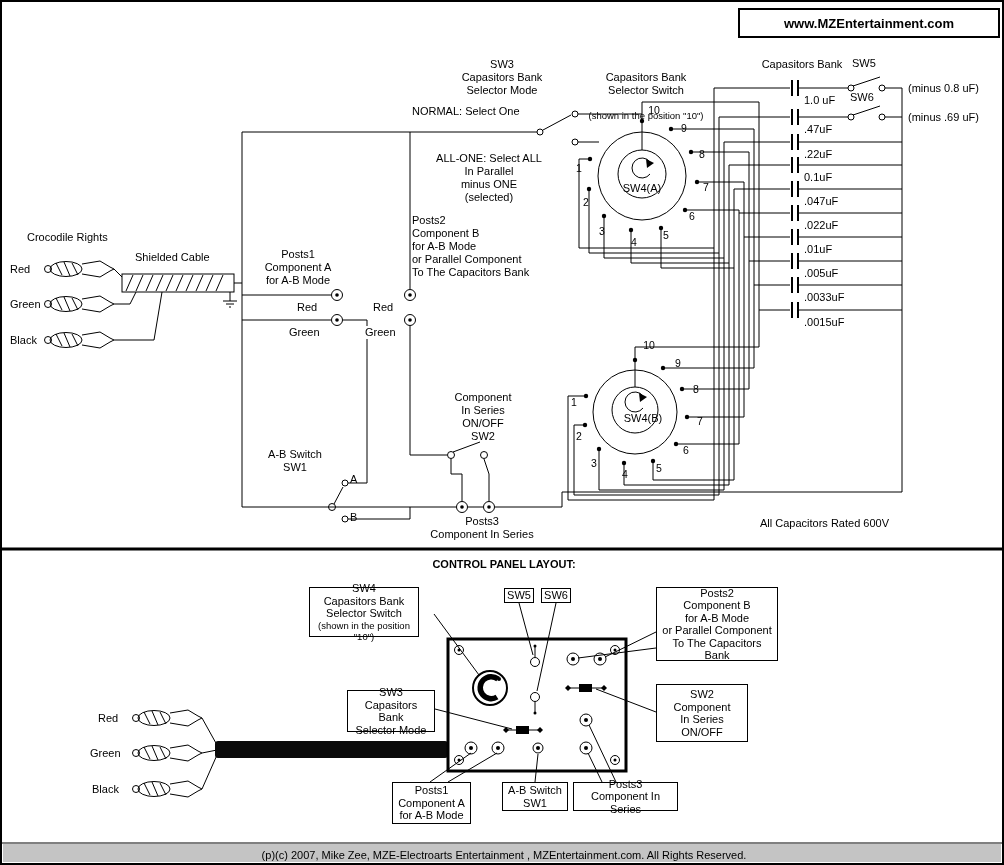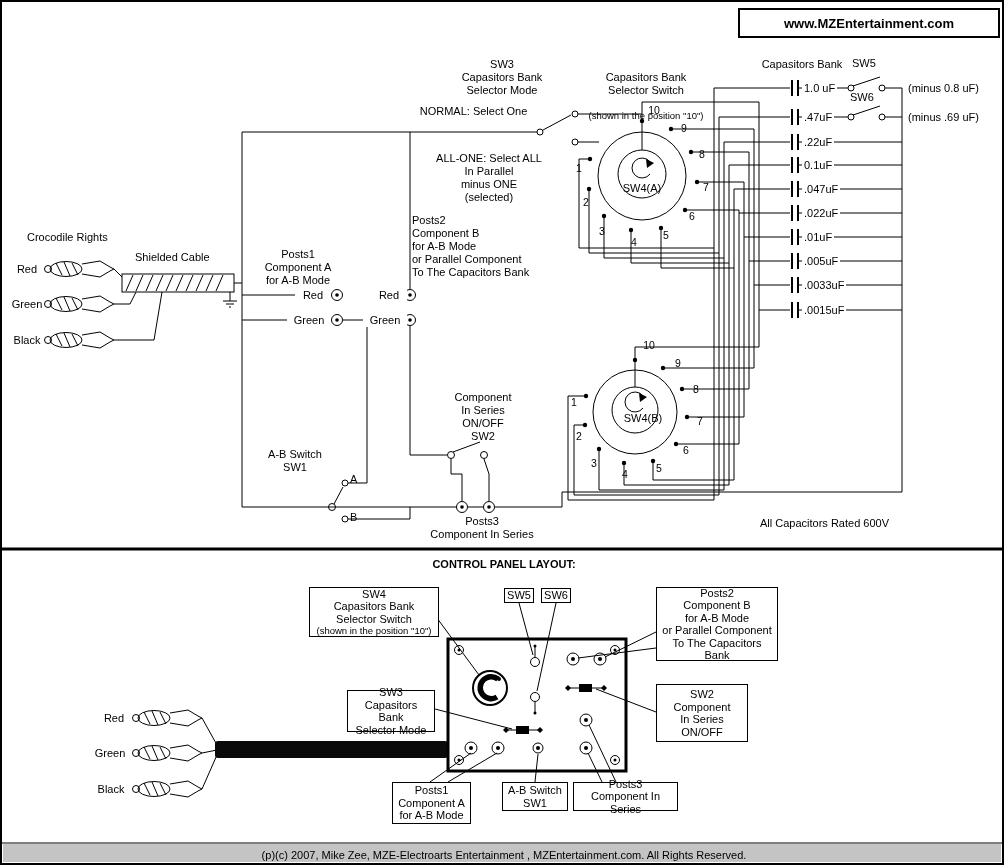--- a/index.html
+++ b/index.html
@@ -8,22 +8,22 @@
     border:2px solid #000; box-sizing:border-box;
     font-family:"Liberation Sans", sans-serif; color:#000; overflow:hidden;
   }
   .page svg { position:absolute; left:0; top:0; }
   .hdr-box {
     position:absolute; border:2px solid #000; display:flex; align-items:center;
     justify-content:center; font-weight:bold; font-size:13px; background:#fff;
   }
   .lbl { position:absolute; font-size:11px; line-height:13px; white-space:pre-line; }
   .c { text-align:center; }
-  .r { text-align:center; }
-  .wbg { background:#fff; padding:0 2px; }
+  .r { text-align:left; }
+  .wbg { background:#fff; padding:0 2px;margin-top:12px; }
   .small { display:block; font-size:9.5px; line-height:11px; }
   .blk { display:block; }
   .num { position:absolute; font-size:10.5px; transform:translate(-50%,-50%); line-height:11px; }
   .pbox {
     position:absolute; border:1px solid #000; background:#fff; box-sizing:border-box;
     display:flex; flex-direction:column; align-items:center; justify-content:center;
     font-size:11px; line-height:12.5px; white-space:pre-line; text-align:center; padding:2px 3px;
   }
   .bold { font-weight:bold; }
   .footer-text { position:absolute; left:0; top:847px; width:1004px; text-align:center; font-size:11px; }
@@ -429,21 +429,21 @@
 <div class="lbl c" style="left:253px; top:446px; width:80px">A-B Switch
 SW1</div>
 <div class="lbl" style="left:348px; top:471px">A</div>
 <div class="lbl" style="left:348px; top:509px">B</div>
 <div class="lbl c" style="left:420px; top:513px; width:120px">Posts3
 Component In Series</div>
 <div class="lbl" style="left:758px; top:515px">All Capacitors Rated 600V</div>
 
 <div class="lbl c bold" style="left:0; top:556px; width:1004px">CONTROL PANEL LAYOUT:</div>
 
-<div class="pbox" style="left:307px; top:585px; width:130px; height:50px">
+<div class="pbox" style="left:307px; top:585px; width:110px; height:50px">
   <span>SW4
 Capasitors Bank
 Selector Switch</span>
   <span class="small">(shown in the position "10")</span>
 </div>
 <div class="pbox" style="left:502px; top:586px; width:30px; height:15px">
   <span>SW5</span>
 </div>
 <div class="pbox" style="left:539px; top:586px; width:30px; height:15px">
   <span>SW6</span>

